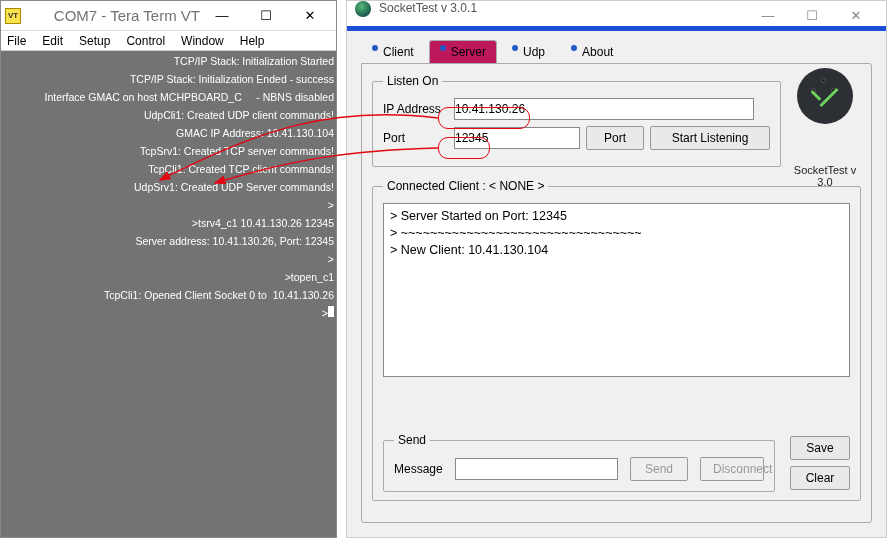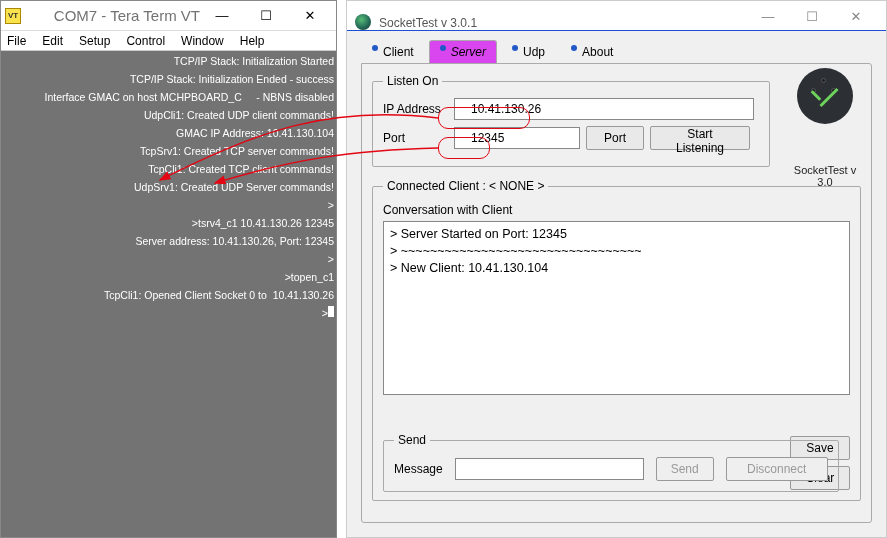--- a/index.html
+++ b/index.html
@@ -12,39 +12,39 @@
   .tt-title { font-size:15px; color:#737373; flex:1; }
   .tt-winbtn { width:44px; height:28px; display:flex; align-items:center; justify-content:center; color:#000; font-size:13px; }
   .tt-winbtn.close { color:#000; }
   .tt-menubar { height:20px; background:#fff; display:flex; align-items:center; padding:0 6px; border-bottom:1px solid #ccc; font-size:12px; gap:16px; }
   .tt-menuitem { color:#000; }
   .tt-term { background:#737373; color:#fff; font-family:"Lucida Console","Courier New",monospace; font-size:10.5px; line-height:17px; white-space:pre; padding:2px 2px; height:calc(100% - 50px); overflow:hidden; position:relative; }
   .cursor { display:inline-block; width:6px; height:11px; background:#fff; vertical-align:baseline; }
 
   
   .st-window { position:absolute; left:346px; top:0; width:541px; height:538px; background:#f0f0f0; border:1px solid #ccc; }
-  .st-titlebar { height:30px; background:#fff; display:flex; align-items:flex-end; padding:0 8px; border-bottom:1px solid #1d4ed8; }
+  .st-titlebar { height:30px; background:#fff; display:flex; align-items:flex-start; padding:0 8px; border-bottom:5px solid #1d4ed8; }
   .st-appicon { width:16px; height:16px; border-radius:50%; background:radial-gradient(circle at 40% 35%, #5b7 0%, #265 60%, #132 100%); margin-right:8px; }
   .st-title { font-size:12px; color:#555; flex:1; }
   .st-winbtn { width:44px; height:28px; display:flex; align-items:center; justify-content:center; color:#888; font-size:13px; }
 
   .st-body { padding:8px 14px 14px 14px; }
   .st-tabs { display:flex; gap:4px; }
   .st-tab { background:transparent; padding:4px 10px; font-size:12px; display:flex; gap:5px; border:1px solid transparent; position:relative; top:1px; }
-  .st-tab.active { background:#d946ef; border:1px solid #aaa; border-bottom:1px solid #f0f0f0; border-radius:3px 3px 0 0;font-style:italic; }
+  .st-tab.active { background:#be185d; border:1px solid #aaa; border-bottom:1px solid #f0f0f0; border-radius:3px 3px 0 0; }
   .bullet { width:6px; height:6px; background:#2358c7; border-radius:50%; display:inline-block; }
 
   .st-tabpanel { border:1px solid #aaa; border-radius:0 3px 3px 3px; padding:10px; position:relative; }
 
   fieldset { border:1px solid #aaa; border-radius:2px; margin:0 0 12px 0; padding:10px 10px; font-size:12px; position:relative; }
   legend { font-size:12px; padding:0 4px; color:#000; }
 
   .row { display:flex; align-items:center; gap:6px; margin-bottom:6px; }
   .lbl { width:65px; font-size:12px; }
-  .txt { height:22px; border:1px solid #888; background:#fff; font-size:12px; padding:0 16px; }
+  .txt { height:22px; border:1px solid #888; background:#fff; font-size:12px; padding:0 0; }
   .btn { height:24px; border:1px solid #999; background:#e9e9e9; font-size:12px; padding:0 12px; border-radius:2px; }
   .btn:disabled { color:#9a9a9a; background:#efefef; }
 
   .stack-btns { display:flex; flex-direction:column; gap:6px; }
 
   .st-logo { position:absolute; right:18px; top:56px; width:80px; text-align:center; }
   .logo-circle { width:56px; height:56px; border-radius:50%; background:#2c2f34; margin:0 auto 4px; position:relative; }
   .logo-check { position:absolute; left:10px; top:22px; width:36px; height:18px; }
   .logo-check::before { content:""; position:absolute; left:3px; top:4px; width:12px; height:3px; background:#6dd35a; transform:rotate(45deg); }
   .logo-check::after { content:""; position:absolute; left:10px; top:6px; width:24px; height:3px; background:#6dd35a; transform:rotate(-45deg); }
@@ -141,43 +141,42 @@
       <fieldset style="width:398px;">
         <legend>Listen On</legend>
         <div class="row">
           <span class="lbl">IP Address</span>
           <input class="txt" style="width: 300px;" value="10.41.130.26">
         </div>
         <div class="row">
           <span class="lbl">Port</span>
           <input class="txt" style="width: 126px;" value="12345">
           <button class="btn" style="width:58px">Port</button>
-          <button class="btn" style="width:100px">Start Listening</button>
+          <button class="btn" style="width:120px">Start Listening</button>
         </div>
       </fieldset>
 
       <fieldset style="height:322px; position:relative;">
         <legend>Connected Client : &lt; NONE &gt;</legend>
-        <div style="font-size:12px; margin-bottom:4px;">Conversation with Client</div>
         <div class="convo">&gt; Server Started on Port: 12345
 &gt; ~~~~~~~~~~~~~~~~~~~~~~~~~~~~~~~~~
 &gt; New Client: 10.41.130.104</div>
 
         <div style="position:absolute; right:10px; bottom:10px;" class="stack-btns">
           <button class="btn" style="width:60px">Save</button>
           <button class="btn" style="width:60px">Clear</button>
         </div>
 
         <fieldset style="position:absolute; bottom:8px; left:10px; width:392px; margin:0;">
           <legend>Send</legend>
           <div class="send-row">
             <span style="font-size:12px;">Message</span>
             <input class="txt" style="flex: 1 1 0%;" value="">
             <button class="btn" disabled="" style="width:58px">Send</button>
-            <button class="btn" disabled="" style="width:102px">Disconnect</button>
+            <button class="btn" disabled="" style="width:64px">Disconnect</button>
           </div>
         </fieldset>
       </fieldset>
 
     </div>
   </div>
 </div>
 
 <div class="redbox" style="left:438px; top:107px; width:92px; height:22px;"></div>
 <div class="redbox" style="left:438px; top:137px; width:52px; height:22px;"></div>

